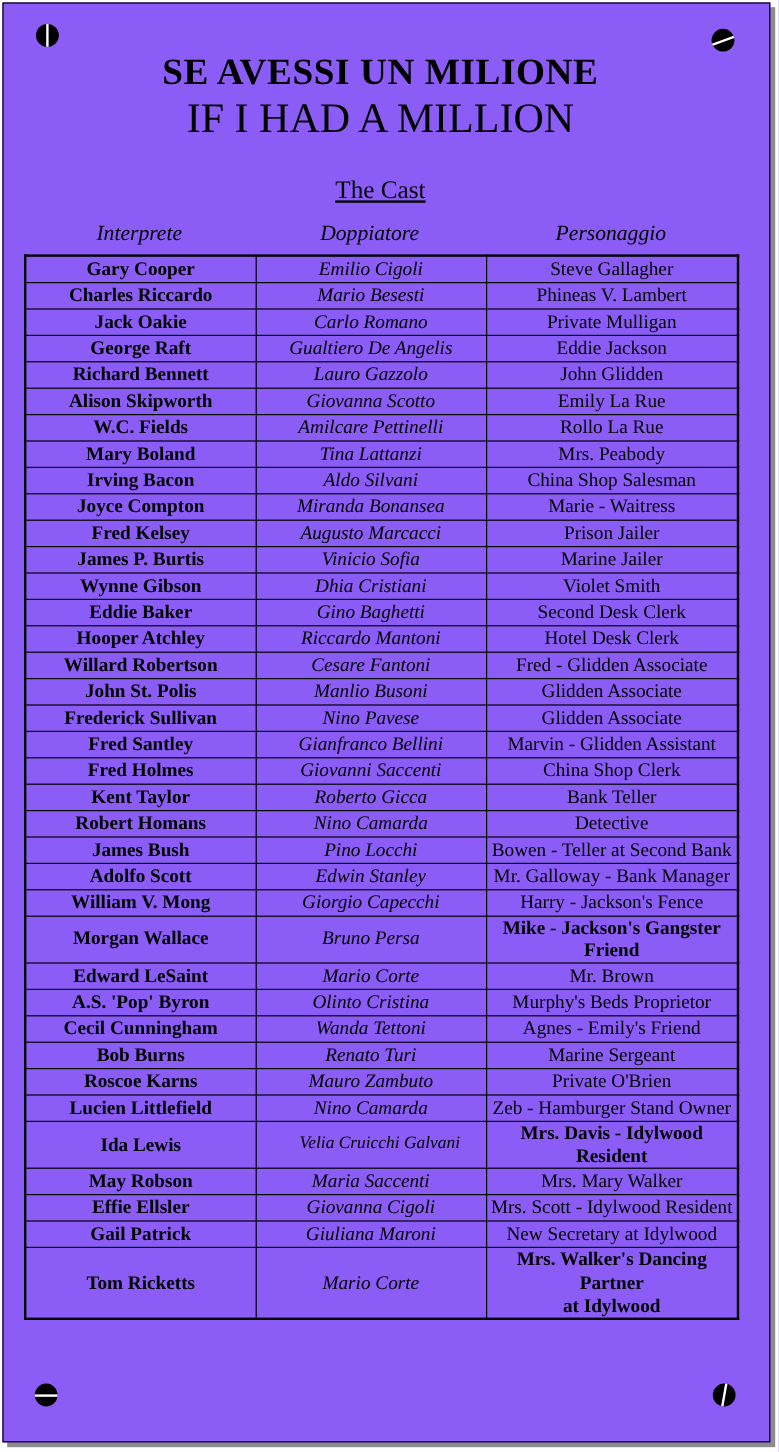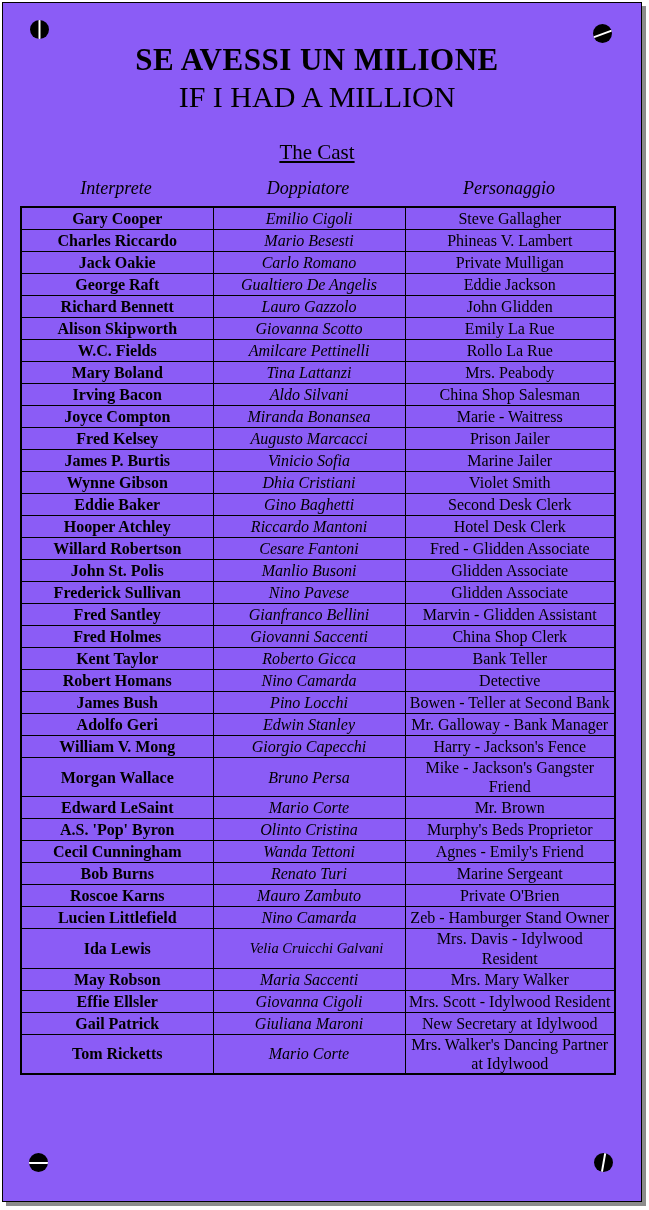--- a/index.html
+++ b/index.html
@@ -34,21 +34,21 @@
   .screw-br { left: 591px; top: 1150px; } .screw-br .slot { transform: rotate(100deg); }
 
   .content { margin-left: 17px; width: 594px; text-align: center; }
 
   .title-it {
     margin: 0; padding-top: 40px;
     font-size: 31px; font-weight: bold; line-height: 1.1;
     letter-spacing: 0.5px;
   }
   .title-en {
-    margin: 3px 0 0; font-size: 30px; font-weight: normal; line-height: 1.1;
+    margin: 3px 0 0; font-size: 35px; font-weight: normal; line-height: 1.1;
   }
   .cast-heading { margin-top: 27px; font-size: 21px; }
   .cast-heading span { text-decoration: underline; }
 
   .col-headers {
     display: flex; margin-top: 13px;
     font-style: italic; font-size: 18px;
   }
   .col-headers .ch1 { width: 192px; }
   .col-headers .ch2 { width: 192px; }
@@ -64,21 +64,21 @@
     height: 21px;
     padding: 0 3px;
     text-align: center; vertical-align: middle;
     font-size: 16px; line-height: 1.2;
     overflow: hidden;
   }
   td.c1 { font-weight: bold; }
   td.c2 { font-style: italic; }
   td.small { font-size: 13.5px; line-height: 1.25; }
   td.c2.small { font-size: 14.5px; padding-left: 18px; }
-  td.pre { white-space: pre-line; }
+  td.pre { white-space: pre-line; font-weight: bold; }
 </style>
 </head>
 <body>
 
 <div class="page">
 
   <div class="screw screw-tl">
       <div class="slot"></div>
     </div>
   <div class="screw screw-tr">
@@ -223,21 +223,21 @@
             <td class="c1">Robert Homans</td>
             <td class="c2">Nino Camarda</td>
             <td class="c3">Detective</td>
           </tr>
           <tr>
             <td class="c1">James Bush</td>
             <td class="c2">Pino Locchi</td>
             <td class="c3 small">Bowen - Teller at Second Bank</td>
           </tr>
           <tr>
-            <td class="c1">Adolfo Geri</td>
+            <td class="c1">Adolfo Scott</td>
             <td class="c2">Edwin Stanley</td>
             <td class="c3 small">Mr. Galloway - Bank Manager</td>
           </tr>
           <tr>
             <td class="c1">William V. Mong</td>
             <td class="c2">Giorgio Capecchi</td>
             <td class="c3">Harry - Jackson's Fence</td>
           </tr>
           <tr>
             <td class="c1">Morgan Wallace</td>

